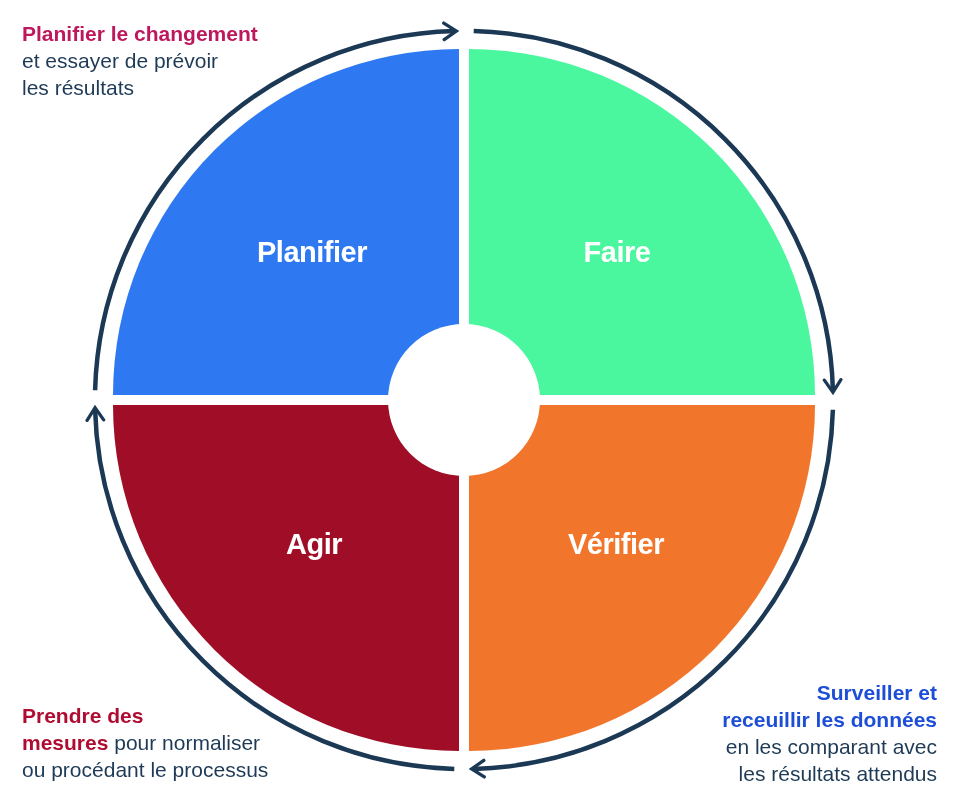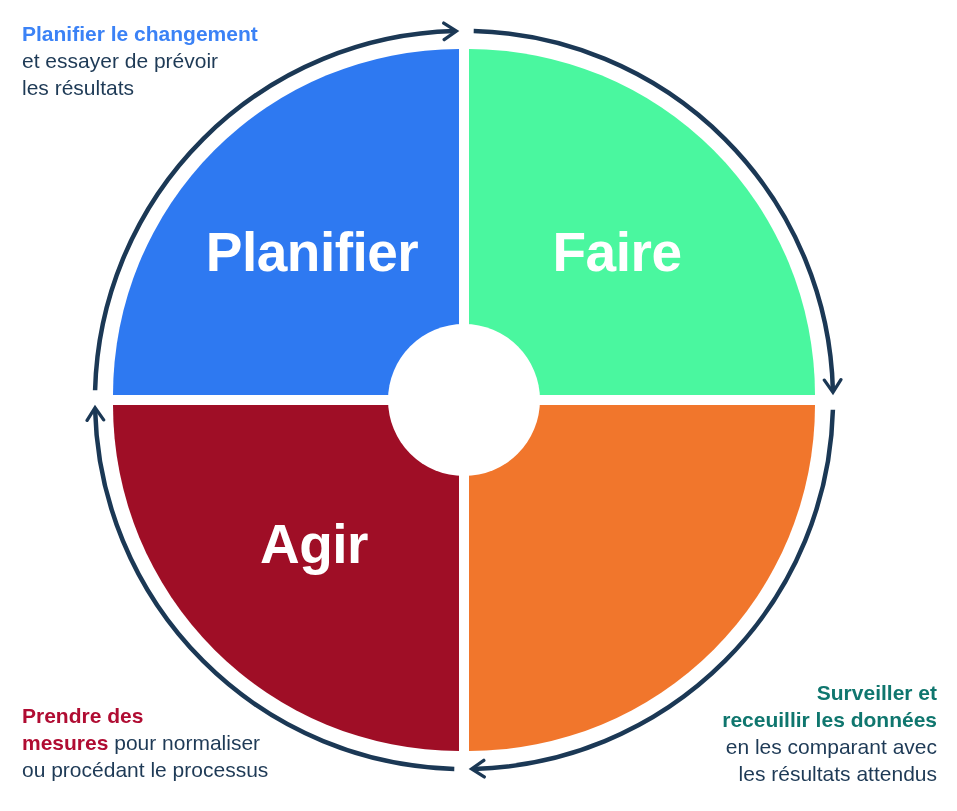--- a/index.html
+++ b/index.html
@@ -17,21 +17,21 @@
   }
   .canvas svg {
     position: absolute;
     left: 0;
     top: 0;
   }
   .quad-label {
     position: absolute;
     transform: translate(-50%, -50%);
     color: #ffffff;
-    font-size: 55px;
+    font-size: 29px;
     font-weight: 700;
     letter-spacing: -0.5px;
     white-space: nowrap;
   }
   .corner {
     position: absolute;
     font-size: 21px;
     line-height: 27px;
     white-space: pre-line;
     color: #1E3A56;
@@ -68,28 +68,29 @@
       <path d="M 95.1,390.3 A 369 369 0 0 1 454.3,31.1" marker-end="url(#arrowhead)" stroke="#1B3855"></path>
       <path d="M 473.7,31.1 A 369 369 0 0 1 832.9,390.3" marker-end="url(#arrowhead)" stroke="#1B3855"></path>
       <path d="M 832.9,409.7 A 369 369 0 0 1 473.7,768.9" marker-end="url(#arrowhead)" stroke="#1B3855"></path>
       <path d="M 454.3,768.9 A 369 369 0 0 1 95.1,409.7" marker-end="url(#arrowhead)" stroke="#1B3855"></path>
     </g>
   </svg>
 
   <div class="quad-label" style="left:312px; top:252px;">Planifier</div>
   <div class="quad-label" style="left:617px; top:252px;">Faire</div>
   <div class="quad-label" style="left:314px; top:544px;">Agir</div>
+  <div class="quad-label" style="left:616px; top:544px;">Vérifier</div>
 
-  <div class="corner tl"><span class="hl" style="color: #3b82f6;">Planifier le changement</span><span>
+  <div class="corner tl"><span class="hl" style="color: #be185d;">Planifier le changement</span><span>
 et essayer de prévoir
 les résultats</span></div>
 
 
   <div class="corner bl"><span class="hl" style="color: rgb(176, 12, 50);">Prendre des
 mesures</span><span> pour normaliser
 ou procédant le processus</span></div>
 
-  <div class="corner br"><span class="hl" style="color: #0f766e;">Surveiller et
+  <div class="corner br"><span class="hl" style="color: #1d4ed8;">Surveiller et
 receuillir les données</span><span>
 en les comparant avec
 les résultats attendus</span></div>
 
 </div>
 
 </body></html>

